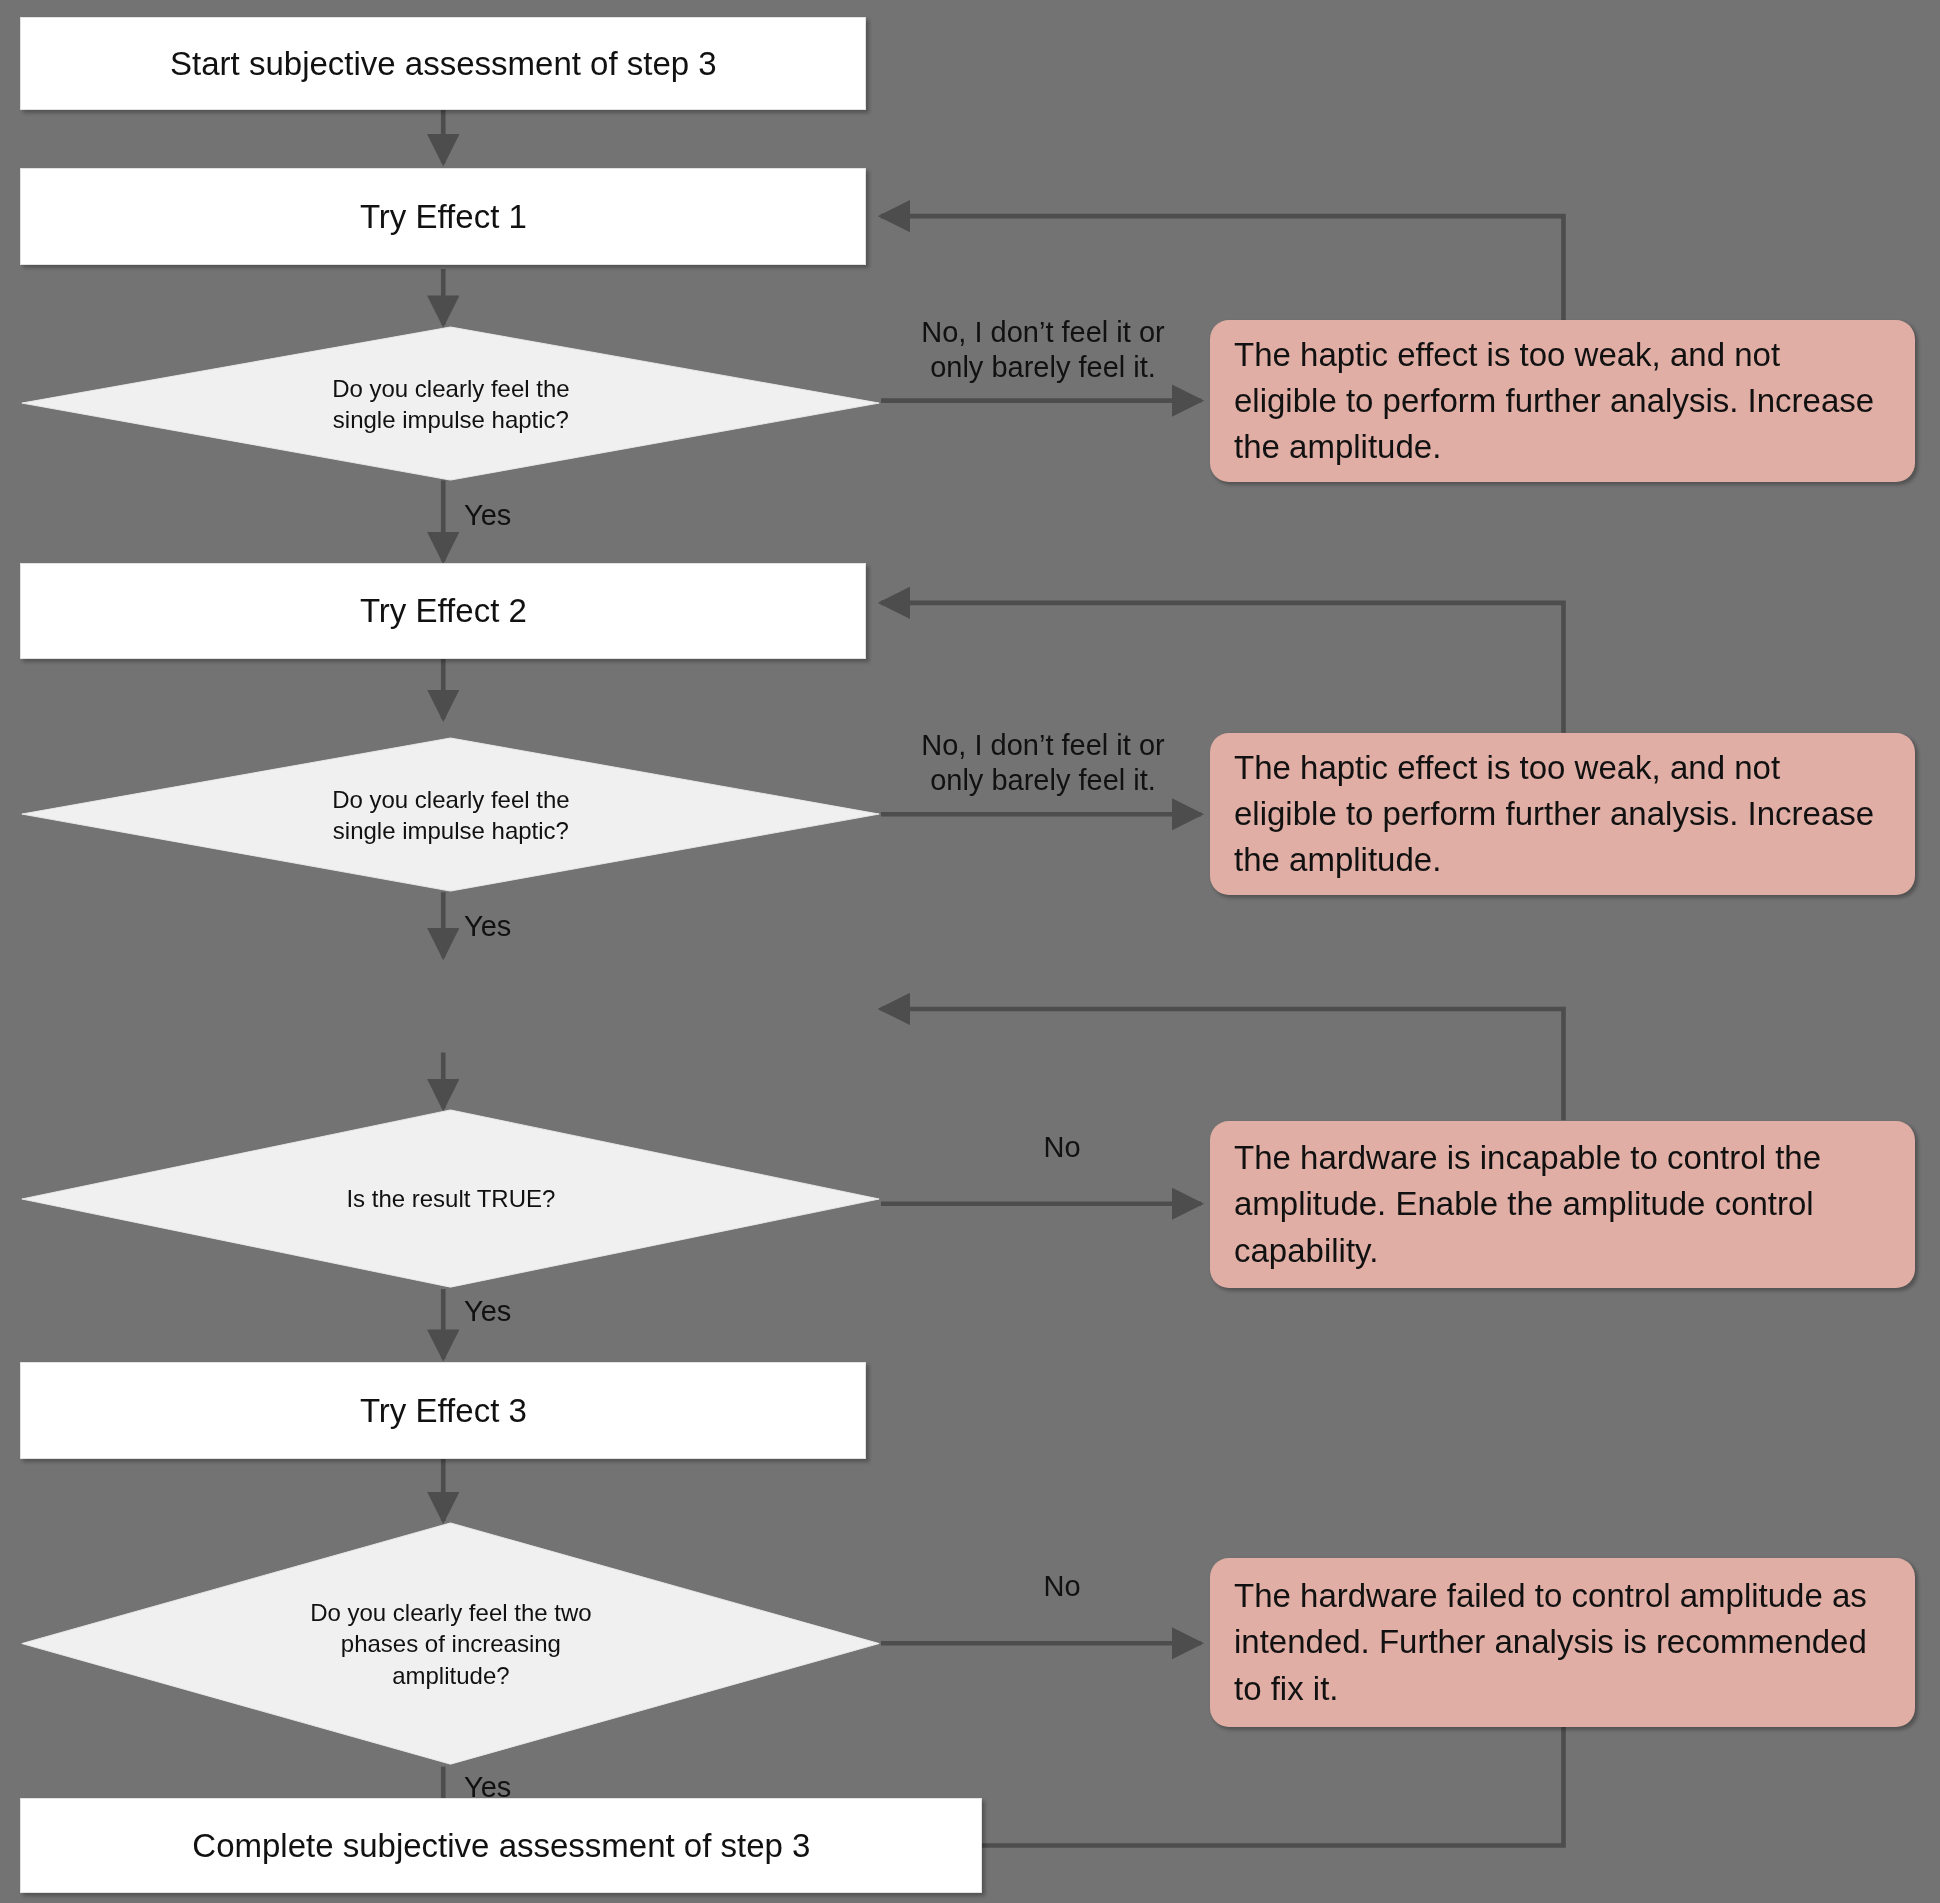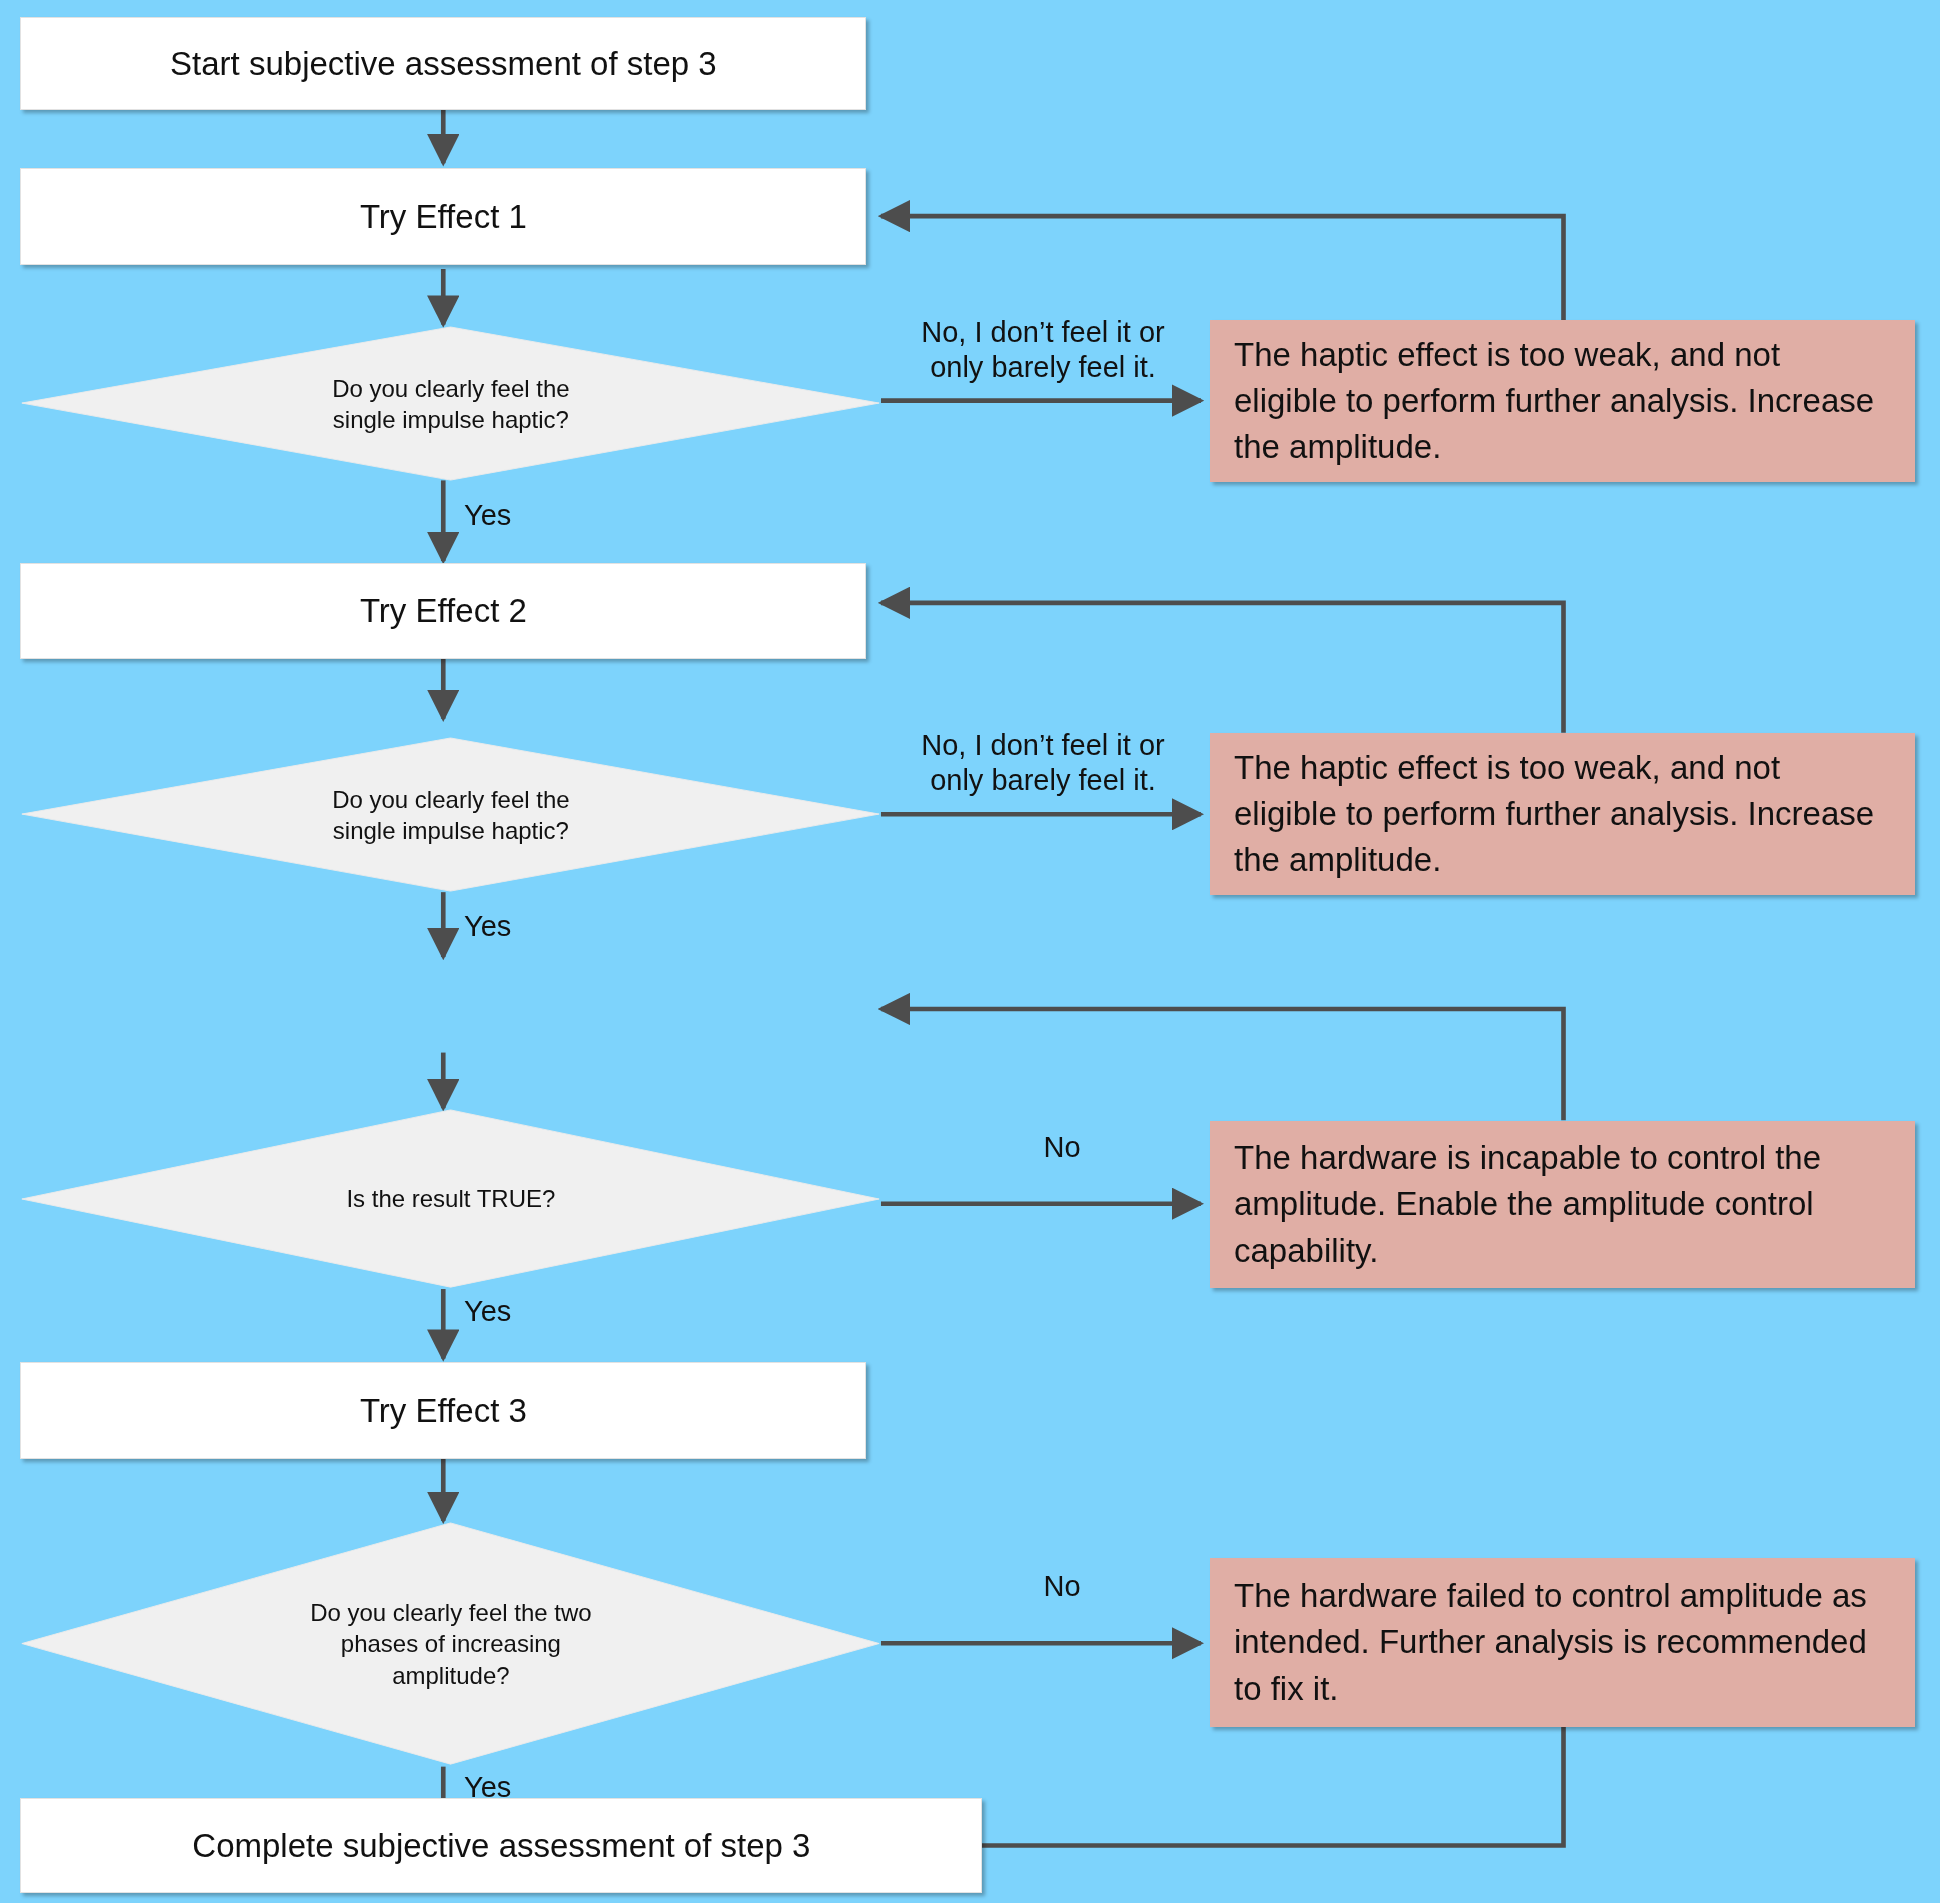--- a/index.html
+++ b/index.html
@@ -7,21 +7,21 @@
     padding: 0;
     background: #ffffff;
   }
   body {
     font-family: "Liberation Sans", sans-serif;
   }
   #canvas {
     position: relative;
     width: 1940px;
     height: 1903px;
-    background: #7dd3fc;
+    background: #737373;
     overflow: hidden;
   }
   svg#wires {
     position: absolute;
     left: 0;
     top: 0;
     width: 1940px;
     height: 1903px;
     pointer-events: none;
   }
@@ -87,20 +87,21 @@
     position: absolute;
     box-sizing: border-box;
     background: #e0aea5;
     box-shadow: 2.8px 2.8px 3.7px rgba(0,0,0,0.28);
     font-size: 33px;
     color: #111111;
     line-height: 1.4;
     padding: 20.4px 24px;
     display: flex;
     align-items: center;
+    border-radius: 19px;
   }
   .edge-label {
     position: absolute;
     font-size: 29px;
     color: #111111;
     line-height: 1.22;
     text-align: center;
     white-space: pre-line;
   }
 </style>

